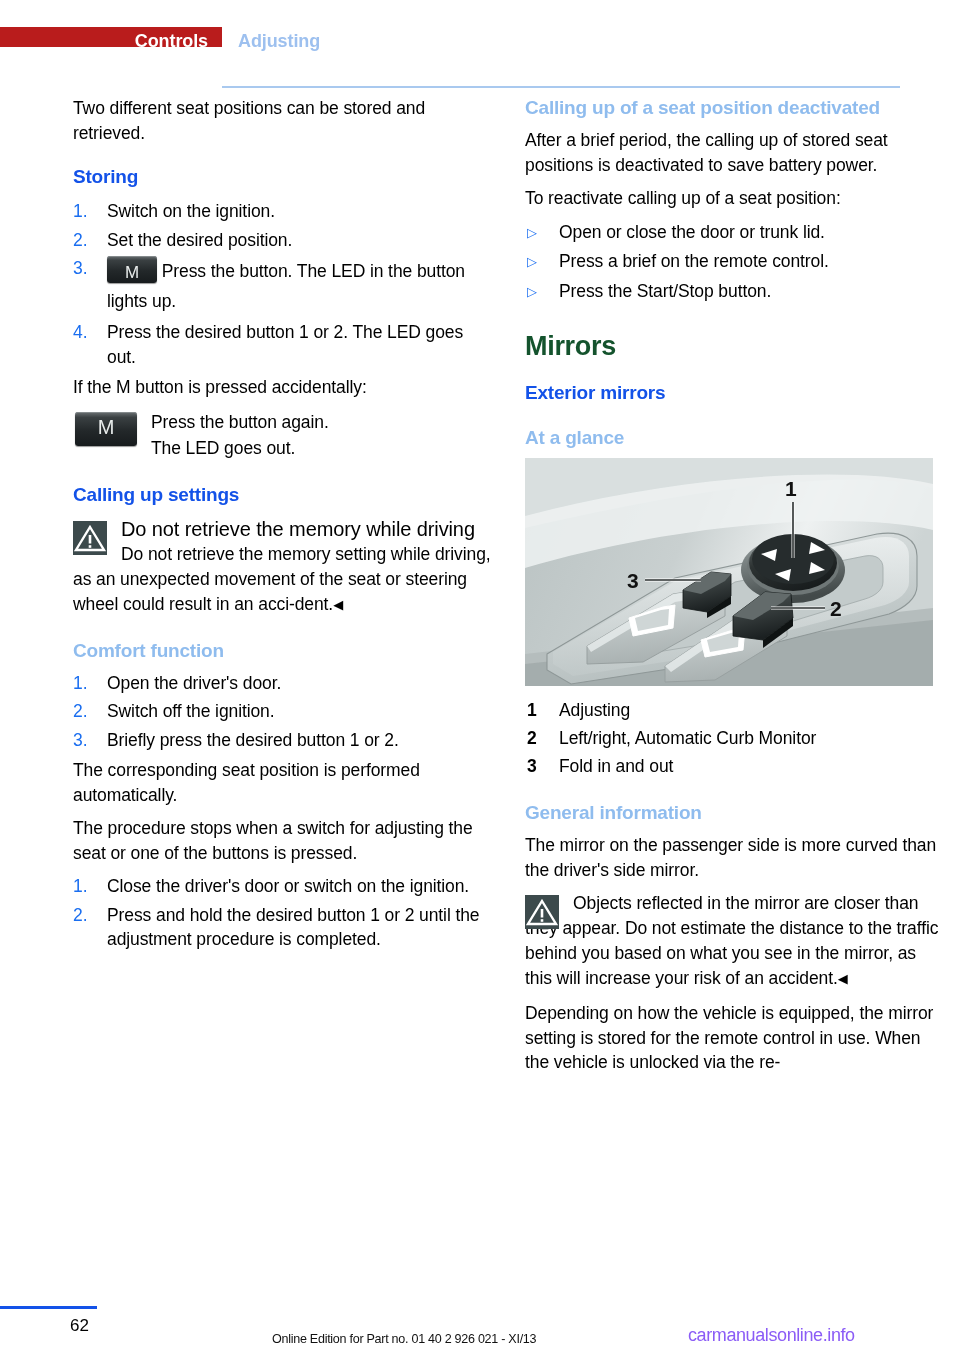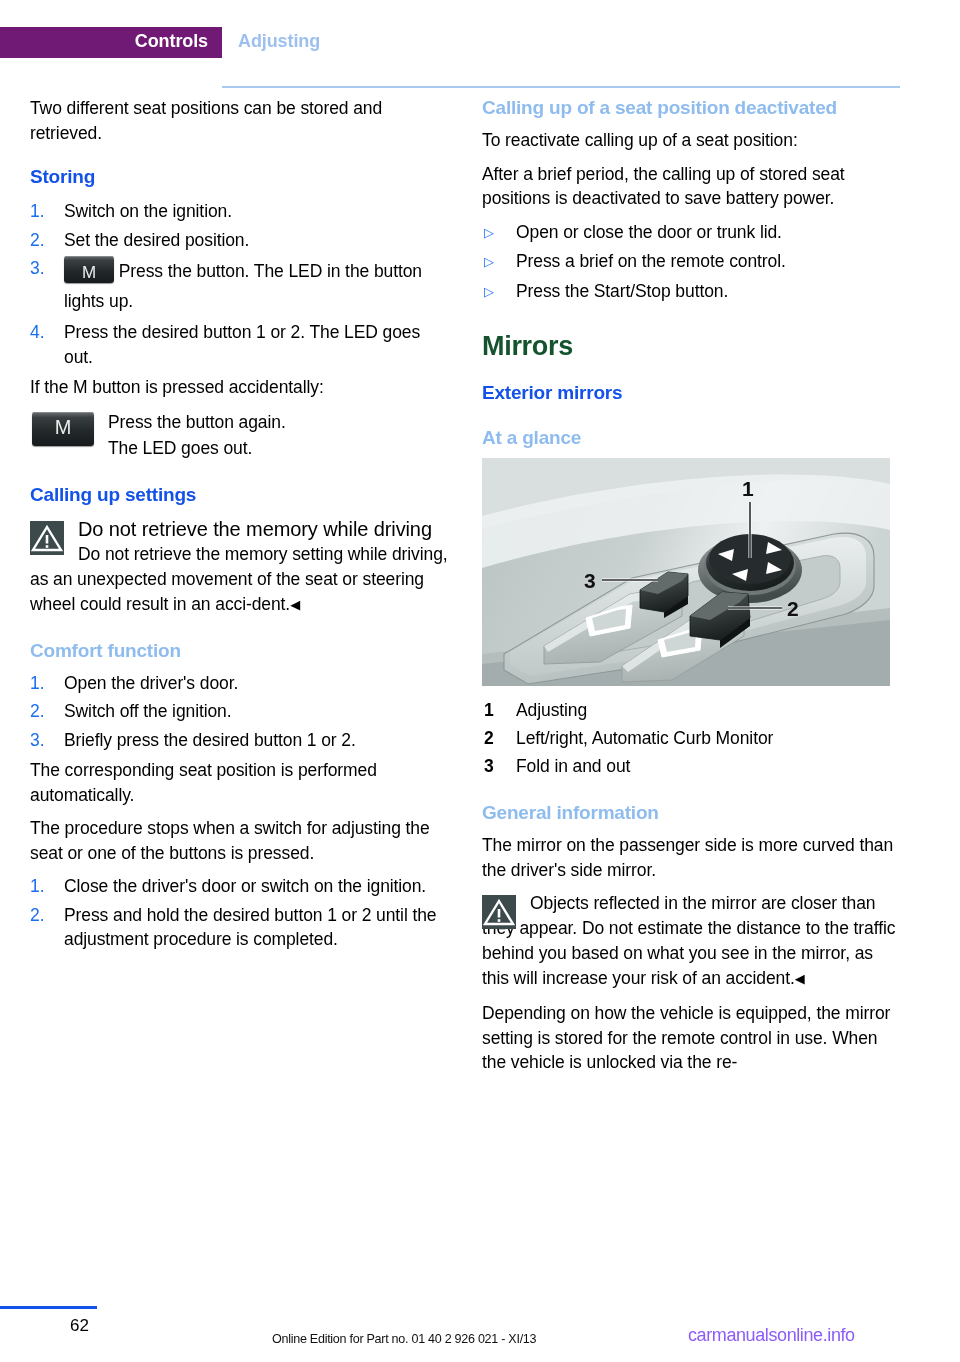--- a/index.html
+++ b/index.html
@@ -22,22 +22,22 @@
     left: 0;
     top: 27px;
     width: 960px;
     height: 33px;
   }
   .header-tab-active {
     position: absolute;
     left: 0;
     top: 0;
     width: 222px;
-    height: 31px;
-    background: #701a75;
+    height: 20px;
+    background: #b91c1c;
   }
   .header-tab-active-label {
     position: absolute;
     right: 14px;
     top: 4px;
     color: #ffffff;
     font-size: 18px;
     font-weight: bold;
     letter-spacing: -0.1px;
   }
@@ -57,20 +57,21 @@
     width: 678px;
     height: 2px;
     background: #a9c9ef;
   }
 
   
   .col {
     position: absolute;
     top: 96px;
     width: 420px;
+    margin-left: 43px;
   }
   .col-left  { left: 30px; }
   .col-right { left: 482px; }
 
   p, .para {
     margin: 0 0 9px 0;
     font-size: 17.5px;
     line-height: 24.5px;
     letter-spacing: -0.1px;
   }
@@ -382,22 +383,22 @@
       <span>Press and hold the desired button 1 or 2 until the adjustment procedure is completed.</span>
     </div>
   </div>
 
 </div>
 
 <div class="col col-right">
 
   <h3 class="sub-light first">Calling up of a seat position deactivated</h3>
 
+  <p class="para">After a brief period, the calling up of stored seat positions is deactivated to save battery power.</p>
   <p class="para">To reactivate calling up of a seat position:</p>
-  <p class="para">After a brief period, the calling up of stored seat positions is deactivated to save battery power.</p>
 
   <div class="bullets">
     <div class="tri-item">
       <span class="tri-bullet">▷</span>
       <span>Open or close the door or trunk lid.</span>
     </div>
     <div class="tri-item">
       <span class="tri-bullet">▷</span>
       <span>Press a brief on the remote control.</span>
     </div>

